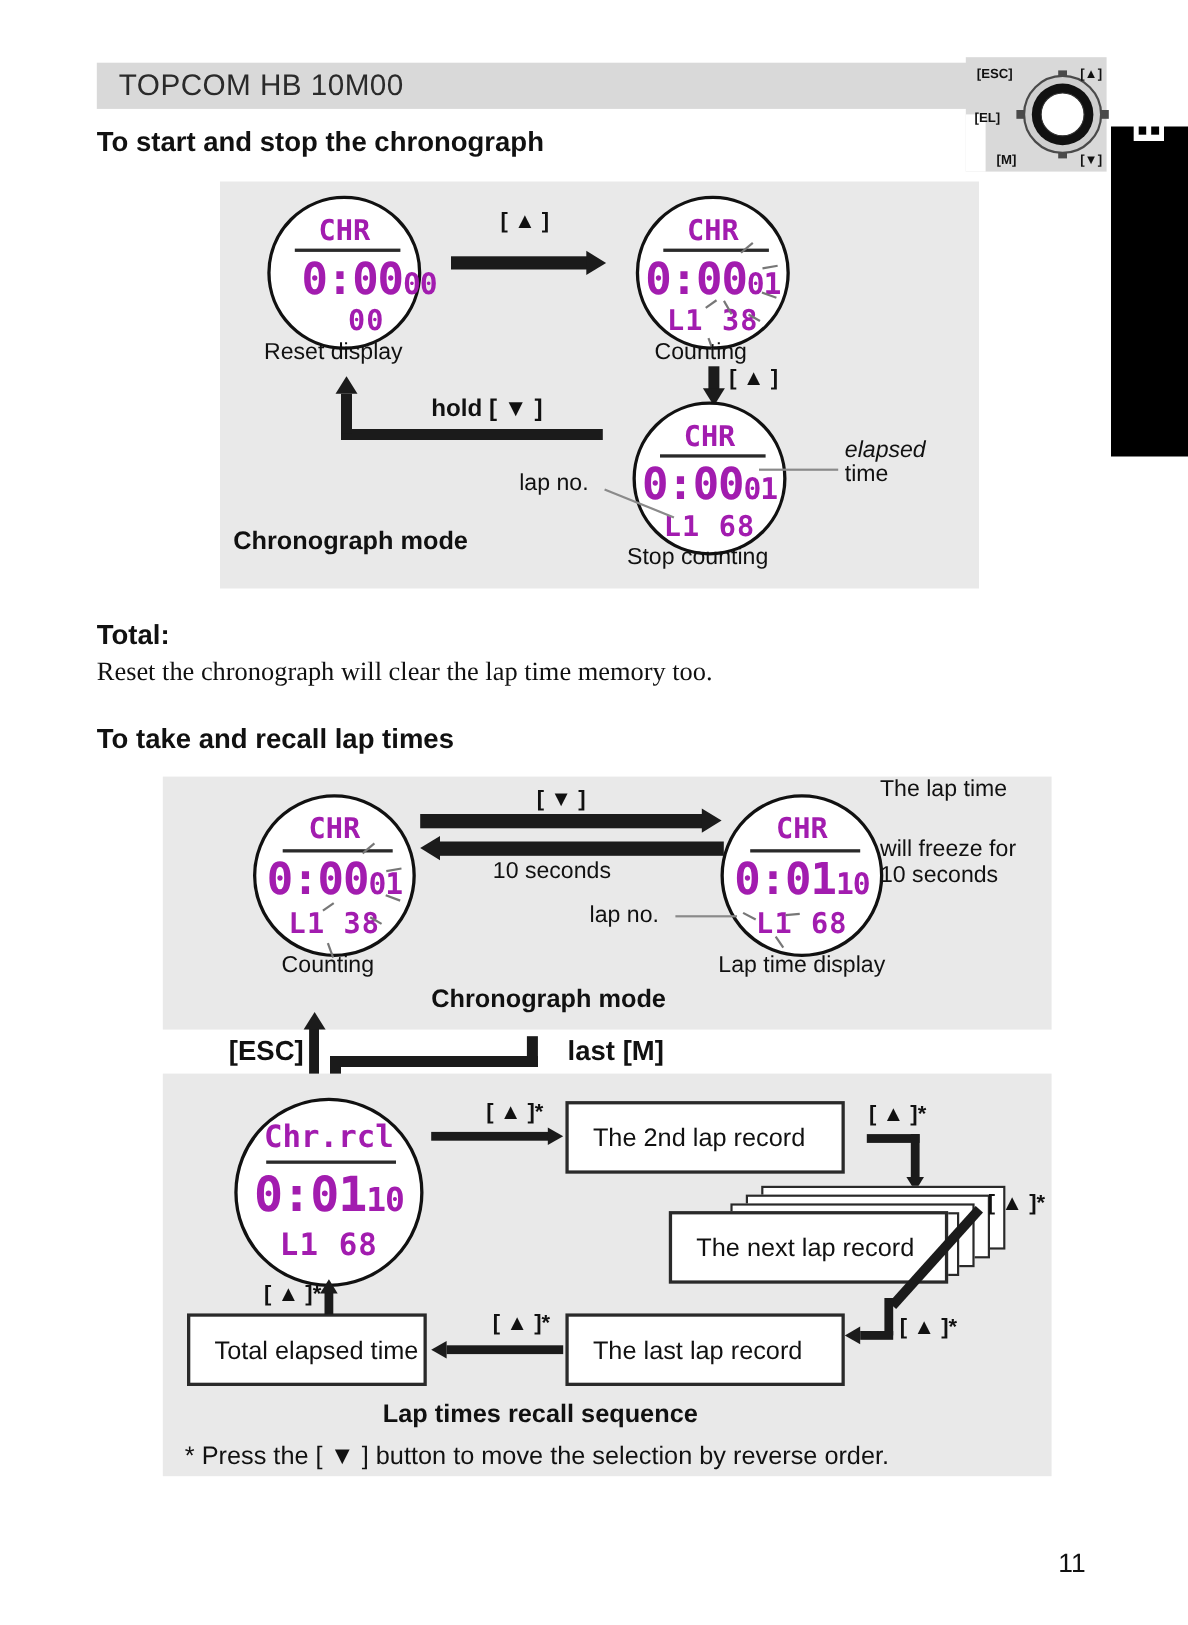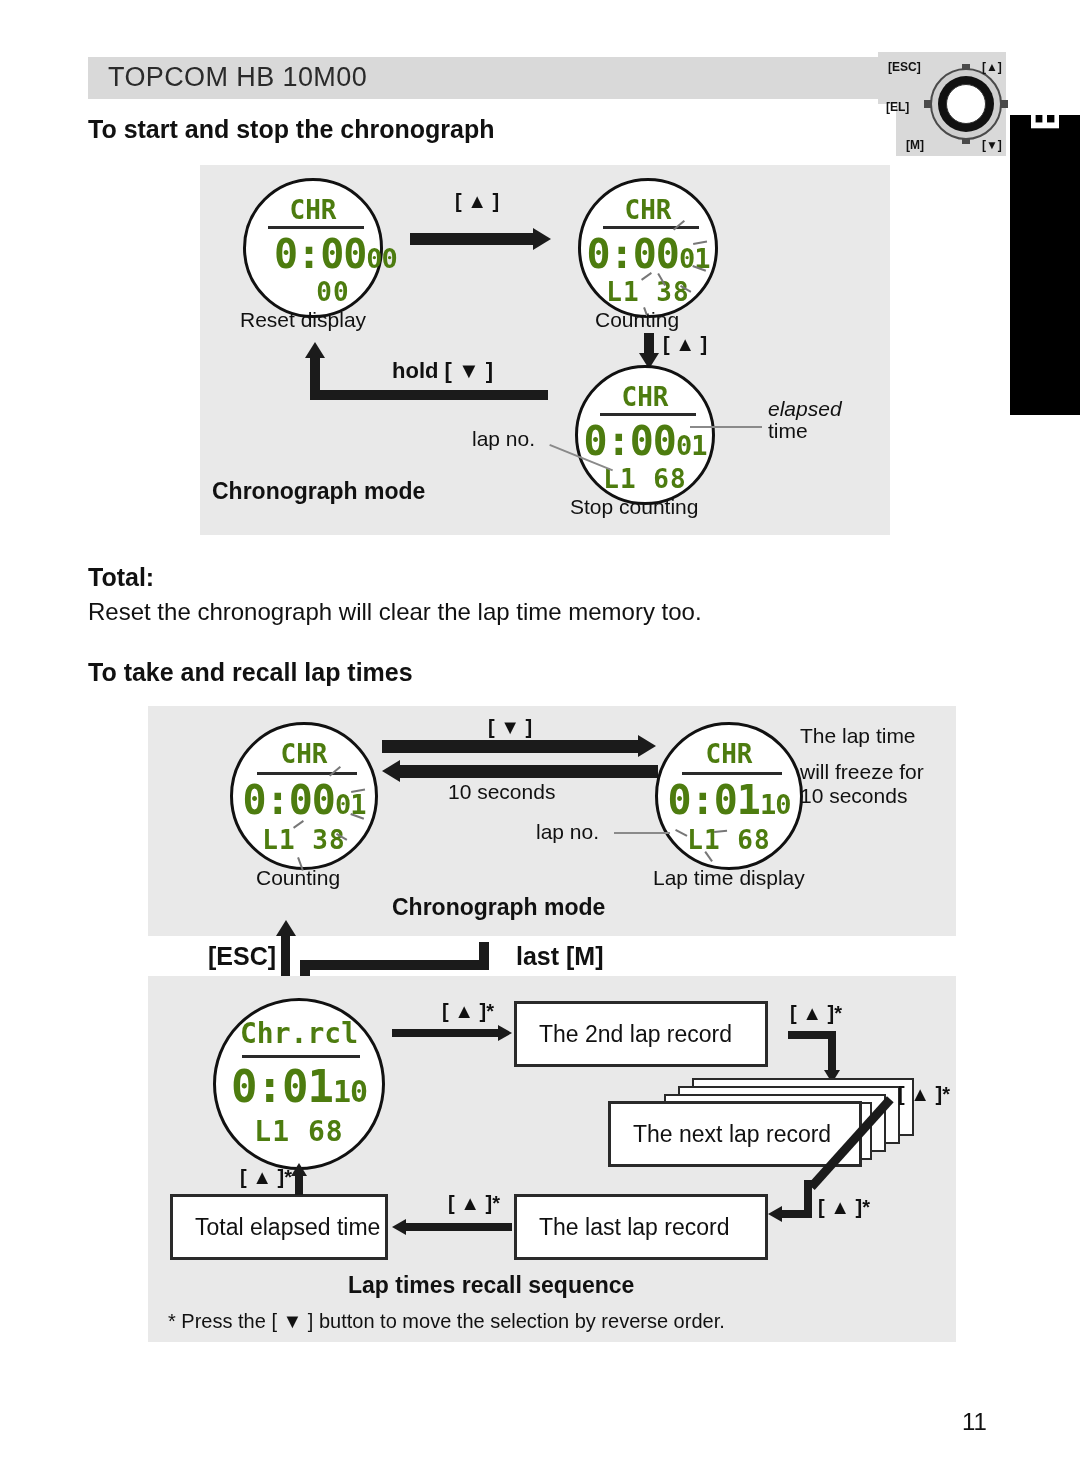--- a/index.html
+++ b/index.html
@@ -38,21 +38,21 @@
   .eng-tab{position:absolute;left:1010px;top:115px;width:70px;height:300px;background:#000;}
   .eng-txt{position:absolute;left:1010px;top:115px;width:300px;height:70px;
            transform:rotate(-90deg);transform-origin:35px 35px;
            color:#fff;font-size:40px;font-weight:bold;letter-spacing:2px;
            display:flex;align-items:center;justify-content:center;}
 
   
   .face{position:absolute;border:3px solid #111;border-radius:50%;background:#fff;
         box-sizing:border-box;}
   .lcd{position:absolute;left:0;right:0;text-align:center;
-       font-family:"DejaVu Sans Mono",monospace;font-weight:bold;color:#4d7c0f;}
+       font-family:"DejaVu Sans Mono",monospace;font-weight:bold;color:#a21caf;}
   .lcd-top{font-size:26px;letter-spacing:0px;}
   .lcd-rule{position:absolute;height:3px;background:#2a2a2a;}
   .lcd-main{font-size:40px;letter-spacing:-1px;}
   .lcd-main .sm{font-size:27px;}
   .lcd-sub{font-size:26px;letter-spacing:1px;}
 
   
   .bar{position:absolute;background:#1b1b1b;}
   .tri-r{position:absolute;width:0;height:0;border-top:11px solid transparent;
          border-bottom:11px solid transparent;border-left:18px solid #1b1b1b;}
@@ -164,21 +164,21 @@
 <div class="leader" style="left:550px;top:444px;width:68px;transform:rotate(22deg);"></div>
 
 <div class="cap-b" style="left:392px;top:358px;font-size:22px;">hold [ ▼ ]</div>
 <div class="bar" style="left:310px;top:390px;width:238px;height:10px;"></div>
 <div class="bar" style="left:310px;top:358px;width:10px;height:36px;"></div>
 <div class="tri-u" style="left:305px;top:342px;"></div>
 
 <div class="cap-b" style="left:212px;top:478px;font-size:23px;">Chronograph mode</div>
 
 <div class="note-lbl" style="left:88px;top:563px;">Total:</div>
-<div class="note-txt" style="left:88px;top:598px;">Reset the chronograph will clear the lap time memory too.</div>
+<div class="note-txt" style="left:88px;top:598px;font-family:Liberation Serif, serif;">Reset the chronograph will clear the lap time memory too.</div>
 
 <div class="h2" style="left:88px;top:658px;">To take and recall lap times</div>
 
 <div class="panel" style="left:148px;top:706px;width:808px;height:230px;"></div>
 
 <div class="face" style="left:230px;top:722px;width:148px;height:148px;">
   <div class="lcd lcd-top" style="top:14px;">CHR</div>
   <div class="lcd-rule" style="left:24px;top:47px;width:100px;"></div>
   <div class="lcd lcd-main" style="top:52px;">
     <span>0:00</span><span class="sm">01</span>
@@ -209,21 +209,21 @@
   <div class="lcd lcd-sub" style="top:100px;">L1  68</div>
   <div class="tick" style="left:18px;top:104px;width:13px;transform:rotate(28deg);"></div>
   <div class="tick" style="left:56px;top:106px;width:13px;transform:rotate(-5deg);"></div>
   <div class="tick" style="left:48px;top:126px;width:12px;transform:rotate(55deg);"></div>
 </div>
 <div class="cap" style="left:622px;top:866px;margin-left:31px;">Lap time display</div>
 
 <div class="cap" style="left:536px;top:820px;">lap no.</div>
 <div class="leader" style="left:614px;top:832px;width:56px;"></div>
 
-<div class="cap" style="left:800px;top:724px;">The lap time</div>
+<div class="cap" style="left:800px;top:706px;">The lap time</div>
 <div class="cap" style="left:800px;top:760px;">will freeze for</div>
 <div class="cap" style="left:800px;top:784px;">10 seconds</div>
 
 <div class="cap-b" style="left:392px;top:894px;font-size:23px;">Chronograph mode</div>
 
 <div class="bar" style="left:281px;top:930px;width:9px;height:54px;"></div>
 <div class="tri-u" style="left:276px;top:920px;"></div>
 <div class="cap-b" style="left:208px;top:942px;font-size:25px;">[ESC]</div>
 
 <div class="bar" style="left:479px;top:942px;width:10px;height:28px;"></div>
@@ -282,15 +282,15 @@
 
 <div class="rbox" style="left:170px;top:1194px;width:218px;height:66px;">
   <span>Total elapsed time</span>
 </div>
 
 <div class="cap-b" style="left:240px;top:1166px;font-size:20px;">[ ▲ ]*</div>
 <div class="bar" style="left:295px;top:1175px;width:8px;height:20px;"></div>
 <div class="tri-u-sm" style="left:291px;top:1163px;"></div>
 
 <div class="cap-b" style="left:348px;top:1272px;font-size:23px;">Lap times recall sequence</div>
-<div class="cap" style="left:168px;top:1310px;font-size:20px;">* Press the [ ▼ ] button to move the selection by reverse order.</div>
+<div class="cap" style="left:168px;top:1310px;font-size:23px;">* Press the [ ▼ ] button to move the selection by reverse order.</div>
 
 <div class="pg" style="left:962px;top:1408px;">11</div>
 
 </body></html>

